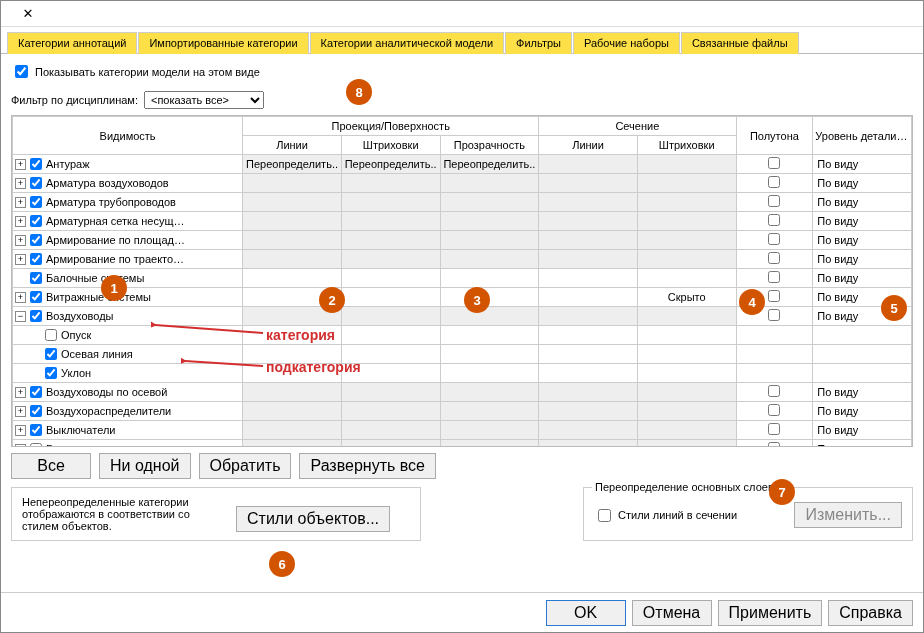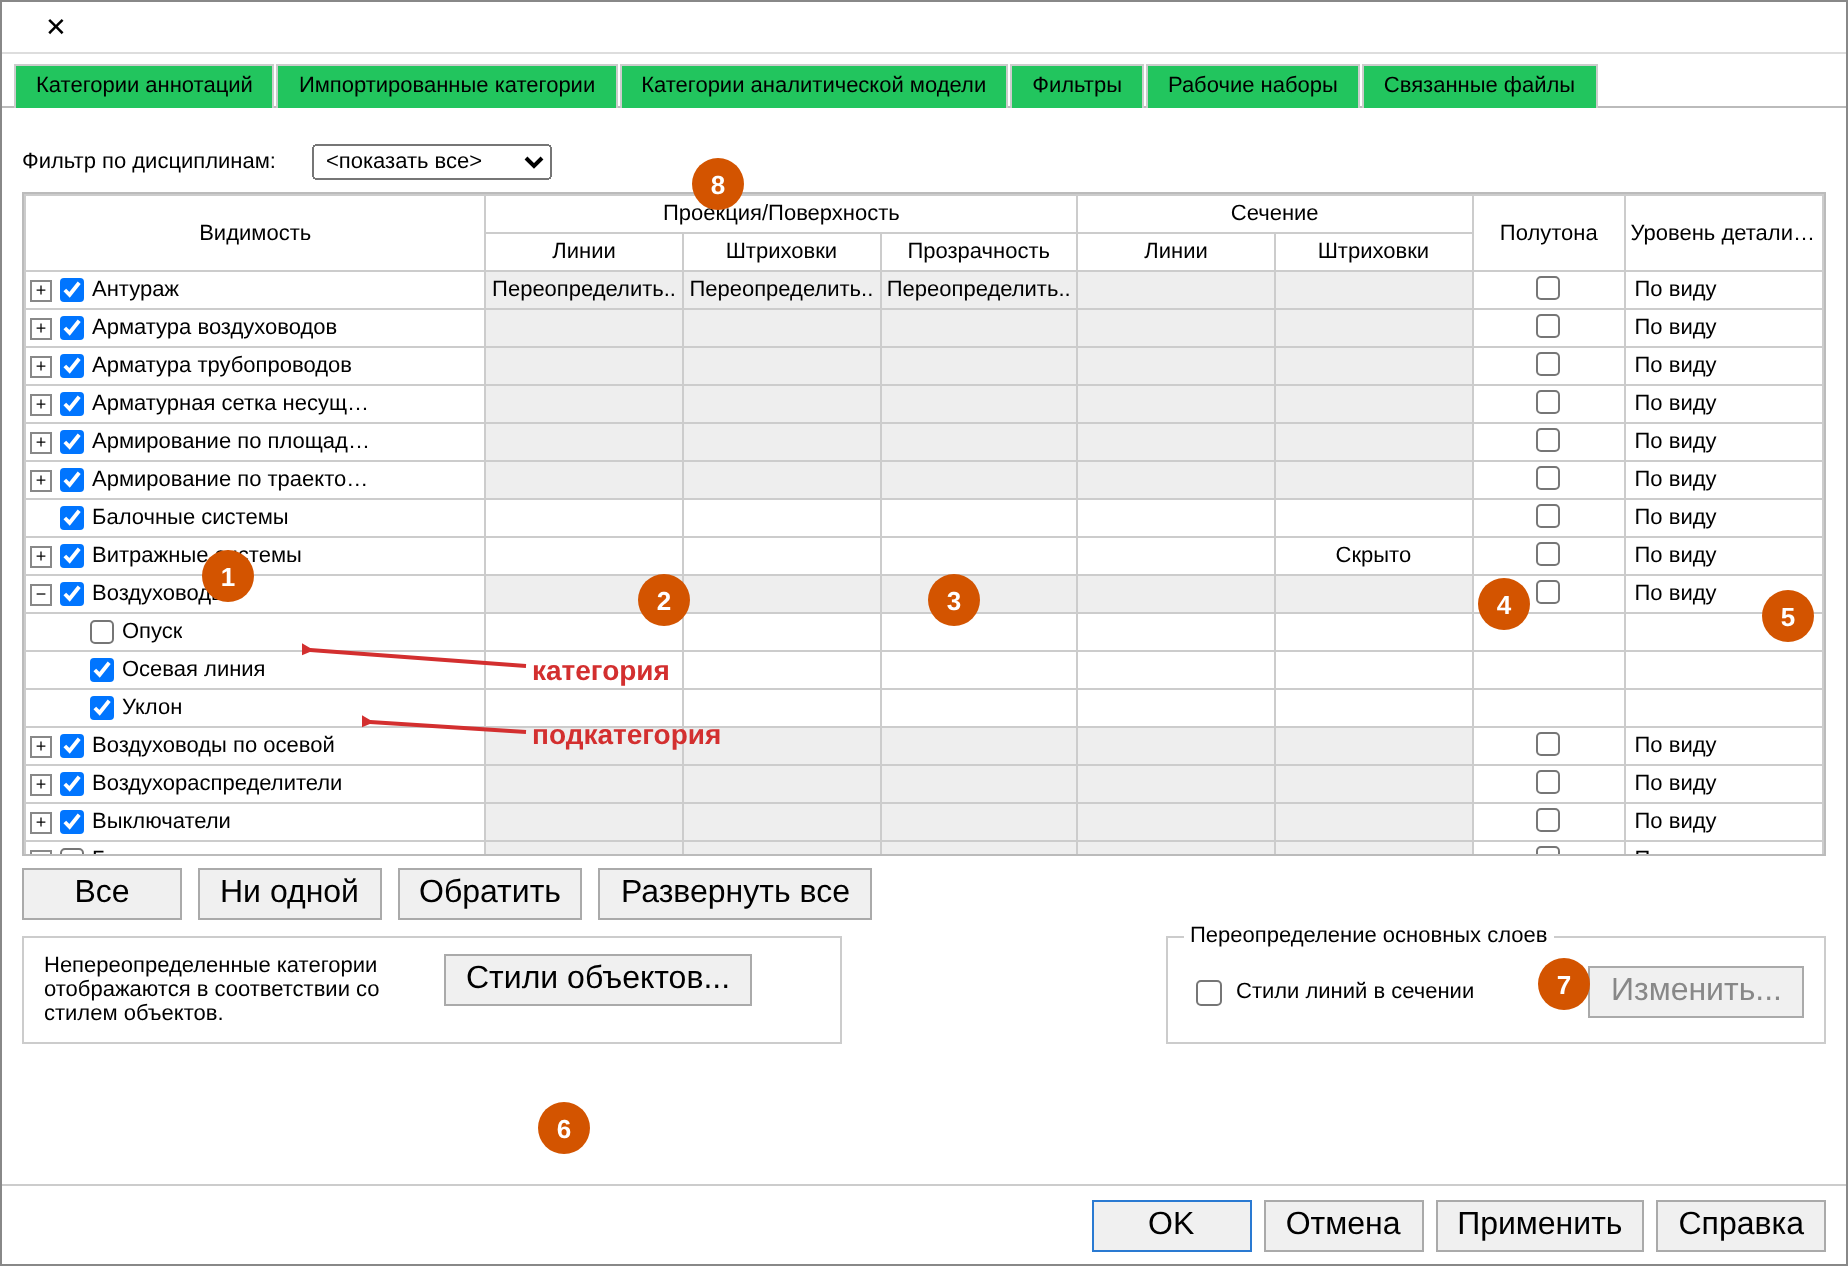--- a/index.html
+++ b/index.html
@@ -32,21 +32,21 @@
   .tabs {
     display: flex;
     padding: 4px 6px 0 6px;
     gap: 0;
     border-bottom: 1px solid #bbb;
   }
   .tab {
     padding: 4px 10px 5px 10px;
     border: 1px solid #ccc;
     border-bottom: none;
-    background: #22c55e;
+    background: #fde047;
     margin-right: 1px;
     font-size: 11px;
     position: relative;
     top: 1px;
     cursor: default;
   }
   .tab.active {
     background: #fff;
     border-color: #bbb;
     z-index: 2;
@@ -66,21 +66,21 @@
   }
   .chk-row { display: flex; align-items: center; gap: 4px; }
   .note-right {
     position: absolute;
     right: 0;
     font-size: 11px;
   }
   .row2 {
     display: flex;
     align-items: center;
-    gap: 18px;
+    gap: 6px;
     margin-bottom: 6px;
   }
   select.discipline {
     font-size: 11px;
     padding: 1px 2px;
     width: 120px;
   }
   .grid-wrap {
     border: 1px solid #bbb;
     height: 332px;
@@ -161,22 +161,22 @@
   .winbtn:disabled { color: #888; }
   .lower {
     display: flex;
     gap: 14px;
     margin-top: 8px;
   }
   .panel {
     border: 1px solid #ccc;
     padding: 8px 10px;
     display: flex;
-    align-items: flex-start;
-    gap: 10px;
+    align-items: flex-end;
+    gap: 24px;
     position: relative;
   }
   .panel.left { flex: 0 0 410px; }
   .panel.left .txt { width: 190px; }
   .panel.right {
     margin-left: auto;
     flex: 0 0 330px;
     padding-top: 14px;
     flex-direction: column;
     align-items: stretch;
@@ -241,20 +241,24 @@
   <div class="tab">Импортированные категории</div>
   <div class="tab">Категории аналитической модели</div>
   <div class="tab">Фильтры</div>
   <div class="tab">Рабочие наборы</div>
   <div class="tab">Связанные файлы</div>
 </div>
 
 <div class="content">
 
   <div class="row1">
+    <label class="chk-row">
+      <input type="checkbox" checked="" style="">
+      <span>Показывать категории модели на этом виде</span>
+    </label>
   </div>
 
   <div class="row2">
     <span>Фильтр по дисциплинам:</span>
     <select class="discipline">
       <option>&lt;показать все&gt;</option>
     </select>
   </div>
 
   <div class="grid-wrap">

